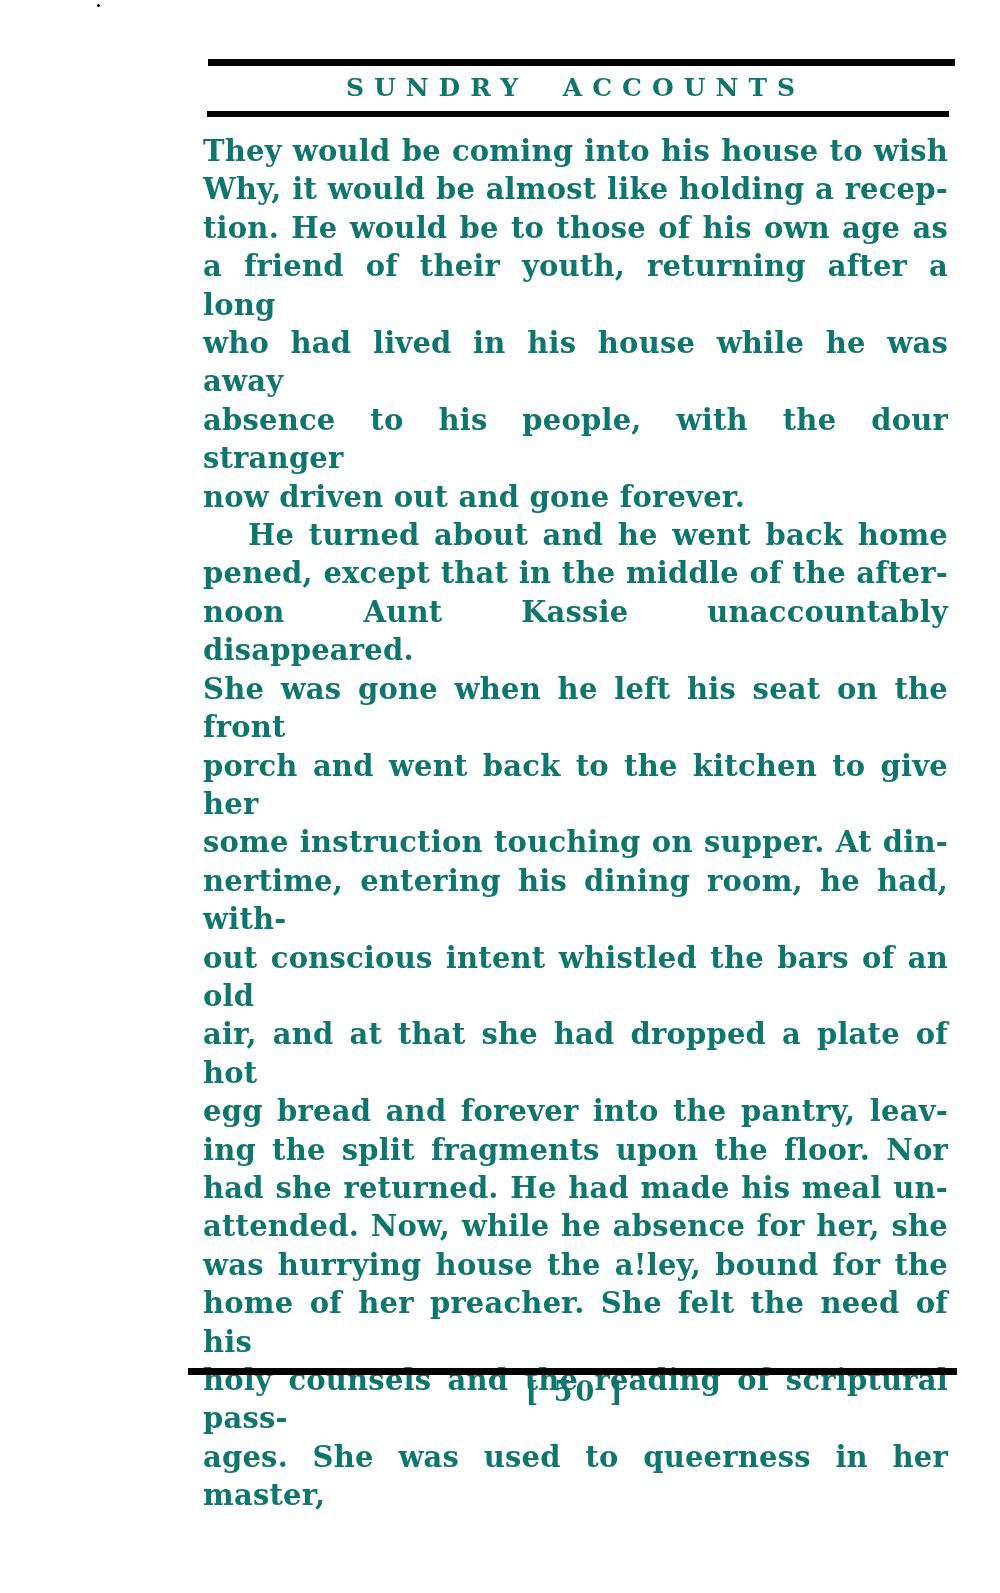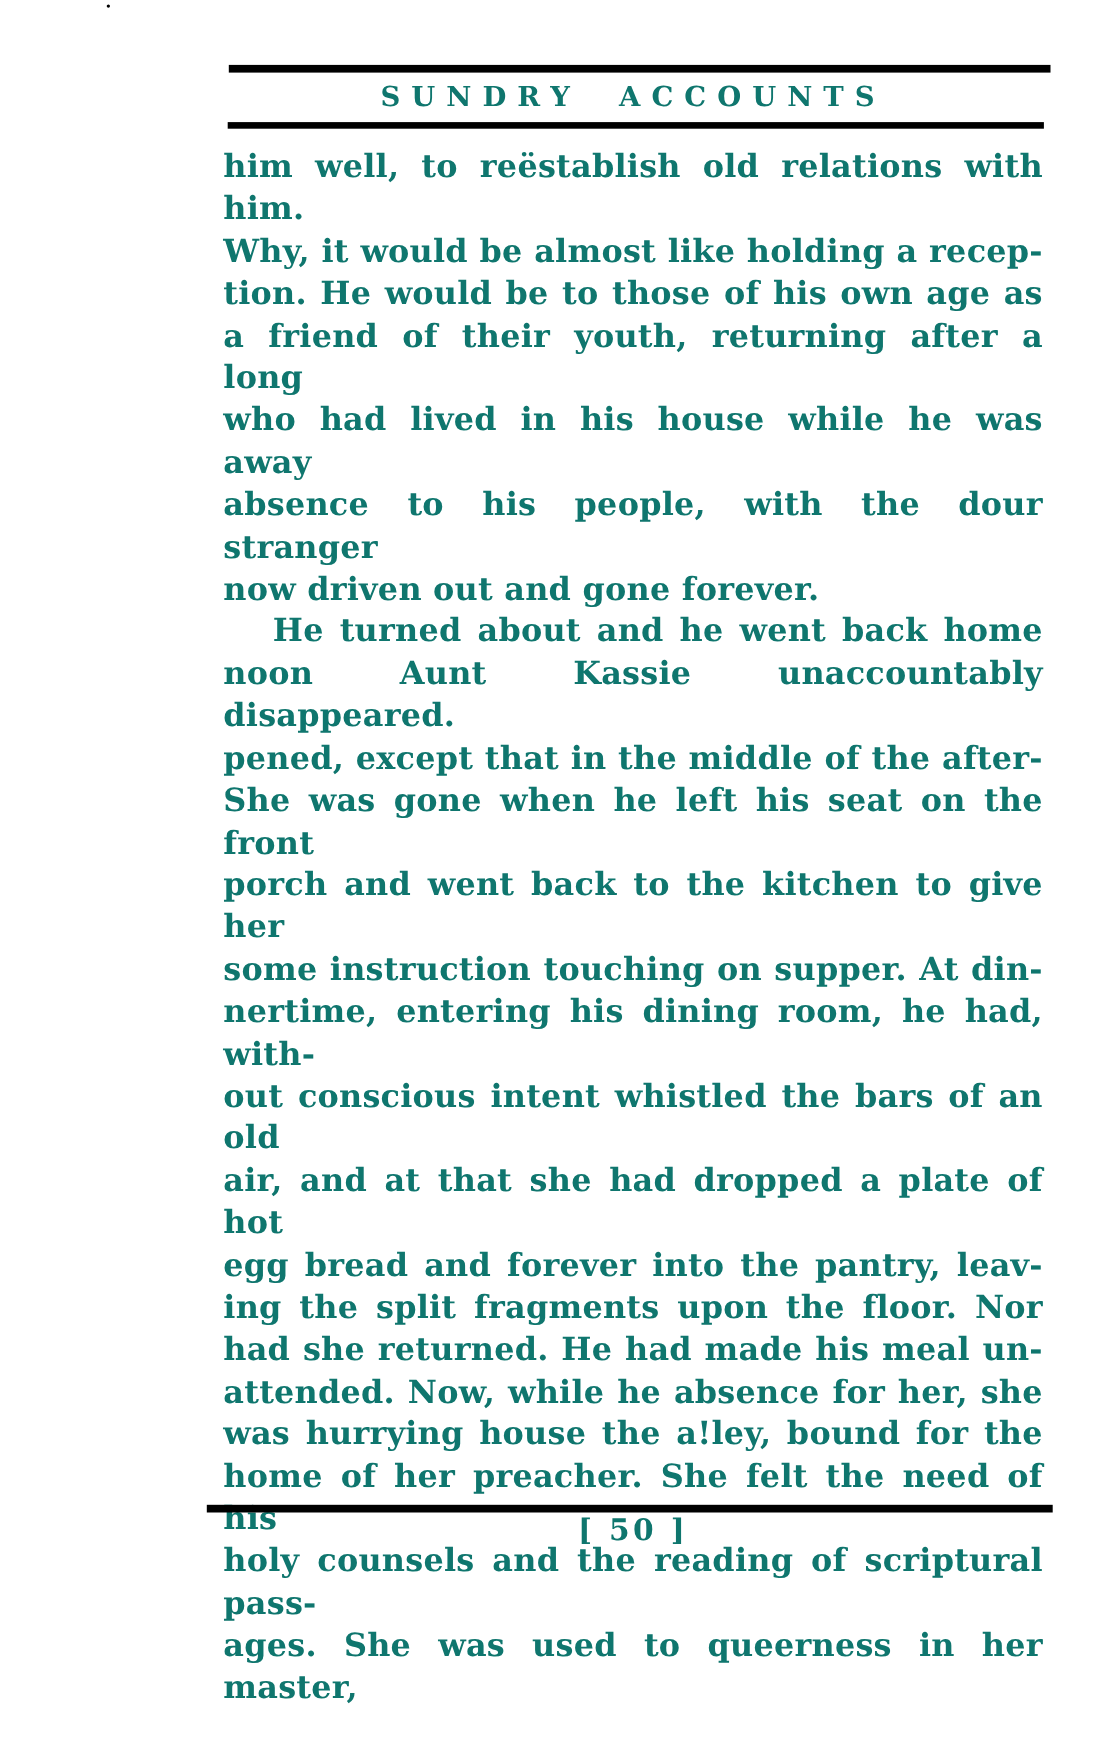--- a/index.html
+++ b/index.html
@@ -65,30 +65,30 @@
 <body>
 
 <div class="page">
   <div class="speck"></div>
 
   <div class="rule rule-top"></div>
   <div class="running-head">SUNDRY ACCOUNTS</div>
   <div class="rule rule-mid"></div>
 
   <div class="page-body">
-      <div class="line">him well, to reëstablish old relations with him.</div>
+      <div class="line">They would be coming into his house to wish</div>
       <div class="line">Why, it would be almost like holding a recep-</div>
       <div class="line">tion. He would be to those of his own age as</div>
       <div class="line">a friend of their youth, returning after a long</div>
       <div class="line">who had lived in his house while he was away</div>
       <div class="line">absence to his people, with the dour stranger</div>
       <div class="line no-just">now driven out and gone forever.</div>
       <div class="line indent">He turned about and he went back home</div>
+      <div class="line">pened, except that in the middle of the after-</div>
       <div class="line">noon Aunt Kassie unaccountably disappeared.</div>
-      <div class="line">pened, except that in the middle of the after-</div>
       <div class="line">She was gone when he left his seat on the front</div>
       <div class="line">porch and went back to the kitchen to give her</div>
       <div class="line">some instruction touching on supper. At din-</div>
       <div class="line">nertime, entering his dining room, he had, with-</div>
       <div class="line">out conscious intent whistled the bars of an old</div>
       <div class="line">air, and at that she had dropped a plate of hot</div>
       <div class="line">egg bread and forever into the pantry, leav-</div>
       <div class="line">ing the split fragments upon the floor. Nor</div>
       <div class="line">had she returned. He had made his meal un-</div>
       <div class="line">attended. Now, while he absence for her, she</div>

